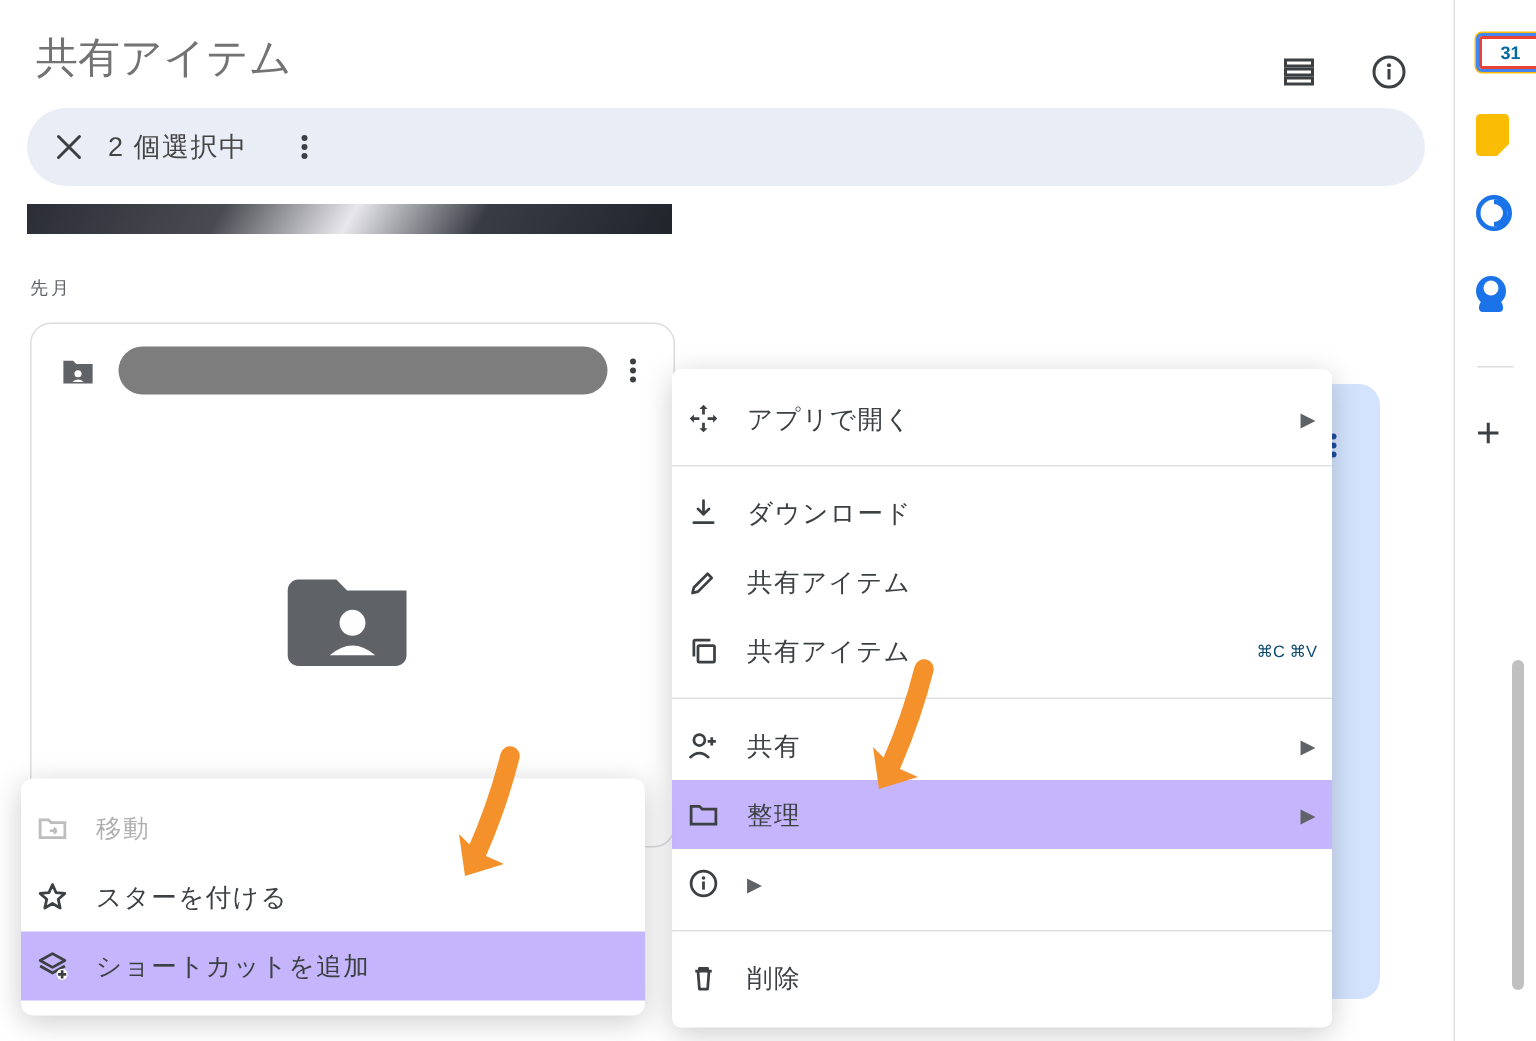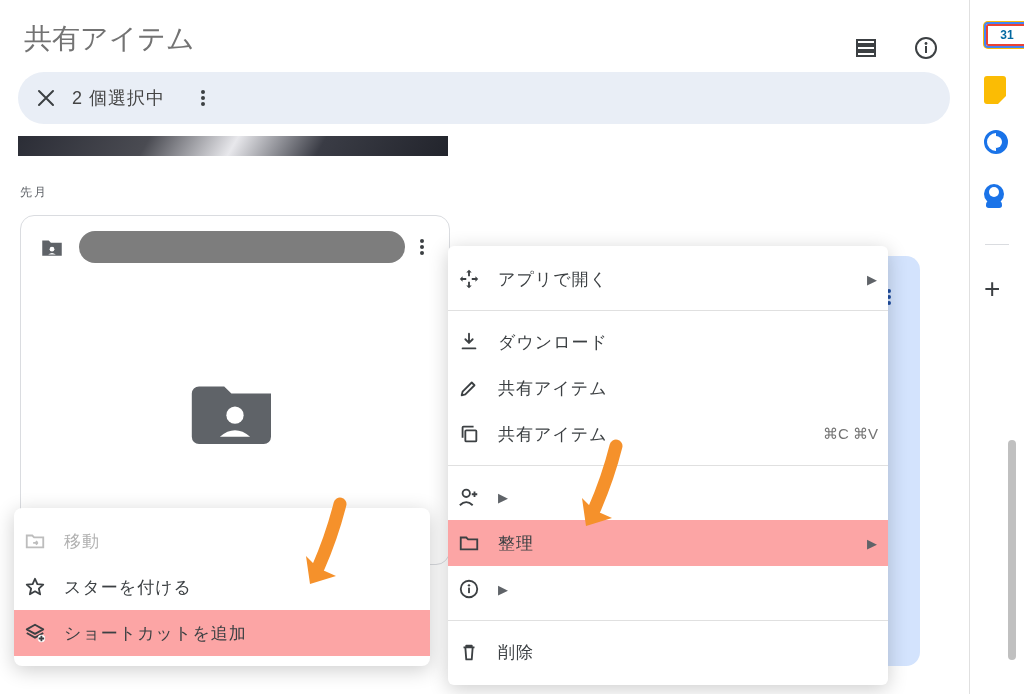--- a/index.html
+++ b/index.html
@@ -29,29 +29,29 @@
   .card-title-redact { flex:1; height: 32px; background:#7d7d7d; border-radius: 16px; }
   .card-more { width:34px; height:34px; display:flex; align-items:center; justify-content:center; cursor:pointer; border-radius:50%; }
   .card-body { display:flex; align-items:center; justify-content:center; height: 260px; }
   .folder-large { width: 90px; height: 72px; }
 
   
   .card2 { position:absolute; left: 460px; top: 256px; width: 460px; height: 410px; background: #d3e3fd; border-radius: 14px;}
   .card2-more { position:absolute; right: 14px; top: 24px; width:34px; height:34px; display:flex; align-items:center; justify-content:center; cursor:pointer; border-radius:50%; color:#1a73e8;}
 
   
-  .submenu { position:absolute; left: 14px; top: 508px; width: 416px; background:#fff; border-radius: 8px; box-shadow: 0 4px 20px rgba(0,0,0,.2); padding: 10px 0; }
+  .submenu { position:absolute; left: 14px; top: 519px; width: 416px; background:#fff; border-radius: 8px; box-shadow: 0 4px 20px rgba(0,0,0,.2); padding: 10px 0; }
   .menu { position:absolute; left: 448px; top: 246px; width: 440px; background:#fff; border-radius: 6px; box-shadow: 0 4px 20px rgba(0,0,0,.2); padding: 10px 0; }
 
   .menu-item { display:flex; align-items:center; height: 46px; padding: 0 10px; font-size: 17px; color:#3c4043; cursor:pointer; letter-spacing: 1px; }
   .menu-item.disabled { color: #b0b0b0; cursor: default; }
-  .menu-item.hover { background: #fca5a5; }
+  .menu-item.hover { background: #c4b5fd; }
   .menu-item .mi-icon { width: 28px; display:flex; align-items:center; justify-content:flex-start; margin-right: 12px; }
   .menu-item .mi-label { flex:1; }
-  .menu-item .mi-shortcut { color:#737373; font-size: 15px; letter-spacing: 0; }
+  .menu-item .mi-shortcut { color:#0c4a6e; font-size: 11px; letter-spacing: 0; }
   .menu-item .mi-arrow { color:#5f6368; font-size: 13px; }
   .menu-sep { height:1px; background:#e0e0e0; margin: 8px 0; }
 
   
   .sp-icon { width: 26px; height: 26px; position: relative; }
   .calendar-badge { width:46px; height:26px; background:#fff; border: 2px solid #4285f4; border-radius:4px; display:flex; align-items:center; justify-content:center; font-size:12px; font-weight:700; color:#0369a1; box-shadow: 0 0 0 2px #ea4335 inset, 0 0 0 1px #fbbc04;}
   .keep-badge { width:22px; height:28px; background:#fbbc04; border-radius: 3px 3px 3px 3px; position:relative; }
   .keep-badge::after{ content:""; position:absolute; bottom:-1px; right:-1px; width:10px; height:10px; background:#fff; clip-path: polygon(100% 0, 100% 100%, 0 100%);}
   .tasks-badge { width:24px; height:24px; border-radius:50%; border:3px solid #1a73e8; background: conic-gradient(#1a73e8 0 180deg, #fff 180deg 360deg); position:relative;}
   .tasks-badge::after{content:""; position:absolute; inset:3px; border-radius:50%; background:#fff;}
@@ -189,20 +189,21 @@
     </div>
     <div class="menu-sep"></div>
     <div class="menu-item">
       <span class="mi-icon">
           <svg width="22" height="22" viewBox="0 0 24 24">
             <circle cx="9" cy="8" r="4" fill="none" stroke="#3c4043" stroke-width="2"></circle>
             <path d="M2 21 q7 -7 14 0" fill="none" stroke="#3c4043" stroke-width="2"></path>
             <path d="M18 6 v6 M15 9 h6" stroke="#3c4043" stroke-width="2"></path>
           </svg>
         </span>
+      <span class="mi-label">共有</span>
       <span class="mi-arrow">▶</span>
     </div>
     <div class="menu-item hover">
       <span class="mi-icon">
           <svg width="22" height="22" viewBox="0 0 24 24">
             <path d="M3 6 h6 l2 2 h10 v11 h-18 z" fill="none" stroke="#3c4043" stroke-width="2"></path>
           </svg>
         </span>
       <span class="mi-label">整理</span>
       <span class="mi-arrow">▶</span>

